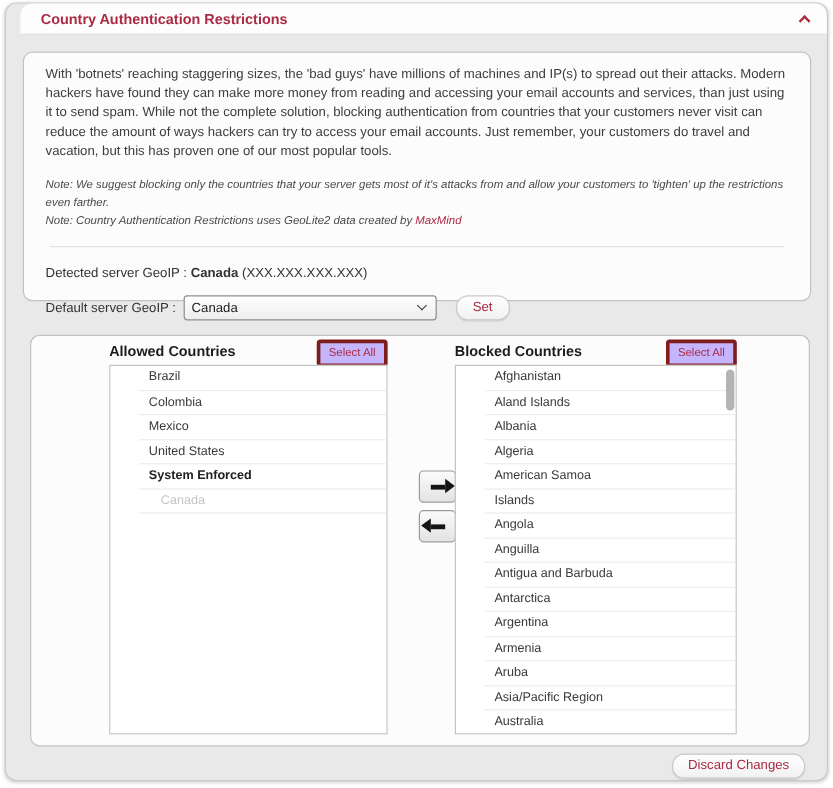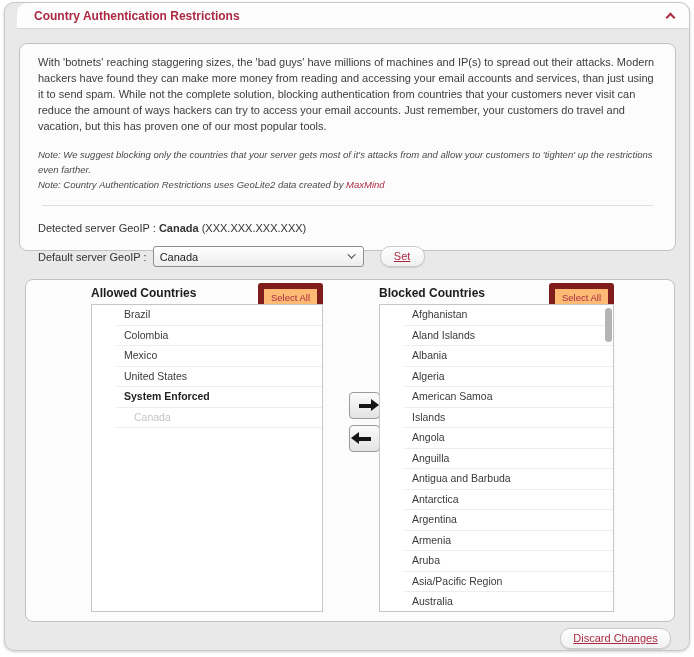--- a/index.html
+++ b/index.html
@@ -31,33 +31,33 @@
   .default-row { margin-top:12px; display:flex; align-items:center; font-size:11px; color:#333; }
   .select-wrap { position:relative; margin-left:6px; }
   select.geo-select { appearance:none; -webkit-appearance:none; width:211px; height:21px;
            font-family:inherit; font-size:11px; color:#222; padding:0 22px 0 6px;
            border:1px solid #8f8f8f; border-radius:3px;
            background:linear-gradient(#ffffff,#ededed); }
   .select-caret { position:absolute; right:8px; top:7px; width:6px; height:6px; pointer-events:none;
            border-left:1.5px solid #444; border-bottom:1.5px solid #444; transform:rotate(-45deg) translateY(-2px); }
   .btn { display:inline-block; background:linear-gradient(#ffffff,#f1f1f1); border:1px solid #c9c9c9;
            border-radius:10px; color:var(--accent); text-align:center; cursor:pointer;
-           box-shadow:0 1px 1px rgba(0,0,0,.12);text-decoration:underline; }
+           box-shadow:0 1px 1px rgba(0,0,0,.12); }
   .set-btn { margin-left:16px; width:45px; height:21px; font-size:11px; line-height:19px; }
   .note3 { margin-top:14px; }
 
   
   .box2 { left:20px; right:14px; top:276px; height:343px; }
   .col { position:absolute; top:0; }
   .col-allowed { left:65px; width:232px; }
   .col-blocked { left:353px; width:235px; }
   .col-head { position:absolute; top:3px; left:0; right:0; height:20px; }
   .col-title { font-size:12px; font-weight:bold; color:#1c1c1c; line-height:20px; }
   .select-all-btn { position:absolute; right:0; top:0; font-size:9.5px; padding:3px 7px;
-           border:6px solid #7f1d1d; border-radius:3px; background:#fdba74; color:var(--accent);
+           border:3px solid #7f1d1d; border-radius:3px; background:#c4b5fd; color:var(--accent);
            box-shadow:0 1px 1px rgba(0,0,0,.08); cursor:pointer; }
   .country-list { position:absolute; left:0; right:0; top:24px; height:308px; list-style:none;
            background:#ffffff; border:1px solid #c6c6c6; overflow:hidden;padding-left:24px; }
   .list-row { height:20.5px; line-height:19.5px; padding:0 8px; font-size:10.5px; color:#3a3a3a;
            border-bottom:1px solid #ededed; white-space:nowrap; overflow:hidden; cursor:pointer; }
   .list-row.enforced { font-weight:bold; color:#222; cursor:default; }
   .list-row.disabled { color:#c4c4c4; padding-left:18px; cursor:default; }
   .scroll-track { position:absolute; top:1px; bottom:1px; right:1px; width:10px; background:#f3f3f3; }
   .scroll-thumb { position:absolute; top:3px; right:1.5px; width:7px; height:34px; background:#b4b4b4; border-radius:4px; }
 

